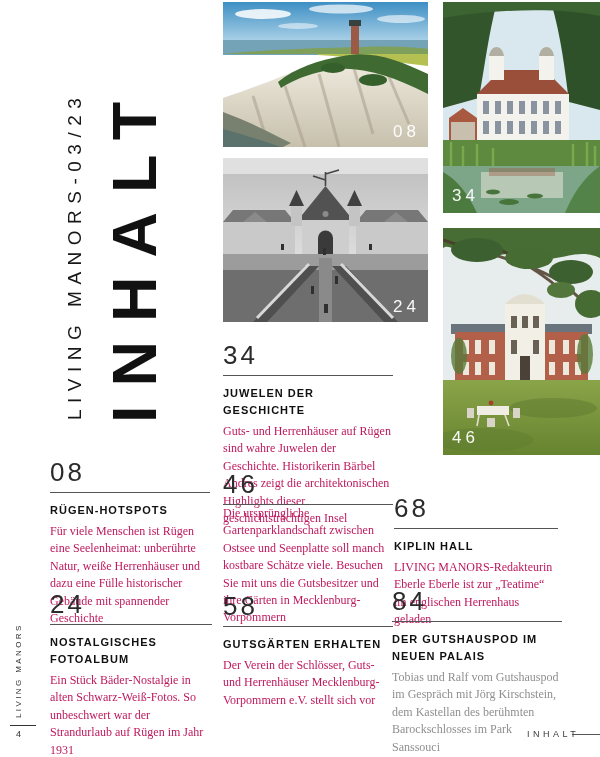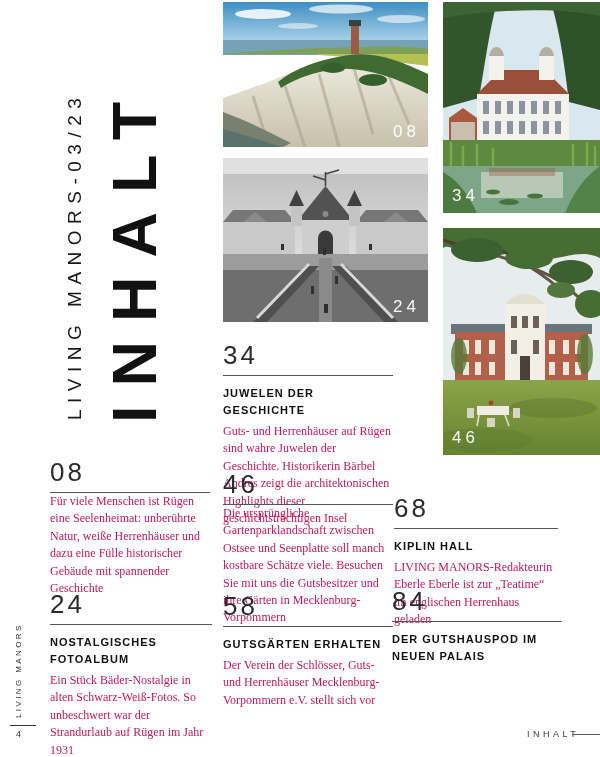--- a/index.html
+++ b/index.html
@@ -232,20 +232,21 @@
   <div class="sec" id="sec-34">
     <div class="num">34</div>
     <hr class="rule">
     <h3 class="title">JUWELEN DER GESCHICHTE</h3>
     <p class="body">Guts- und Herrenhäuser auf Rügen sind wahre Juwelen der Geschichte. Historikerin Bärbel Andres zeigt die architektonischen Highlights dieser geschichtsträchtigen Insel</p>
   </div>
 
   <div class="sec" id="sec-08">
     <div class="num">08</div>
     <hr class="rule">
+    <h3 class="title">RÜGEN-HOTSPOTS</h3>
     <p class="body">Für viele Menschen ist Rügen eine Seelenheimat: unberührte Natur, weiße Herrenhäuser und dazu eine Fülle historischer Gebäude mit spannender Geschichte</p>
   </div>
 
   <div class="sec" id="sec-46">
     <div class="num">46</div>
     <hr class="rule">
     <p class="body">Die ursprüngliche Gartenparklandschaft zwischen Ostsee und Seenplatte soll manch kostbare Schätze viele. Besuchen Sie mit uns die Gutsbesitzer und ihre Gärten in Mecklenburg-Vorpommern</p>
   </div>
 
   <div class="sec" id="sec-62">
@@ -266,20 +267,21 @@
     <div class="num">58</div>
     <hr class="rule">
     <h3 class="title">GUTSGÄRTEN ERHALTEN</h3>
     <p class="body">Der Verein der Schlösser, Guts- und Herrenhäuser Mecklenburg-Vorpommern e.V. stellt sich vor</p>
   </div>
 
   <div class="sec" id="sec-84">
     <div class="num">84</div>
     <hr class="rule">
     <h3 class="title">DER GUTSHAUSPOD IM NEUEN PALAIS</h3>
+    <p class="body muted">Tobias und Ralf vom Gutshauspod im Gespräch mit Jörg Kirschstein, dem Kastellan des berühmten Barockschlosses im Park Sanssouci</p>
   </div>
 
   <div id="footer-brand" class="vrot">LIVING MANORS</div>
   <div id="footer-rule-left"></div>
   <div id="footer-page">4</div>
   <div id="footer-section">INHALT</div>
   <div id="footer-rule-right"></div>
 
 </div>
 

